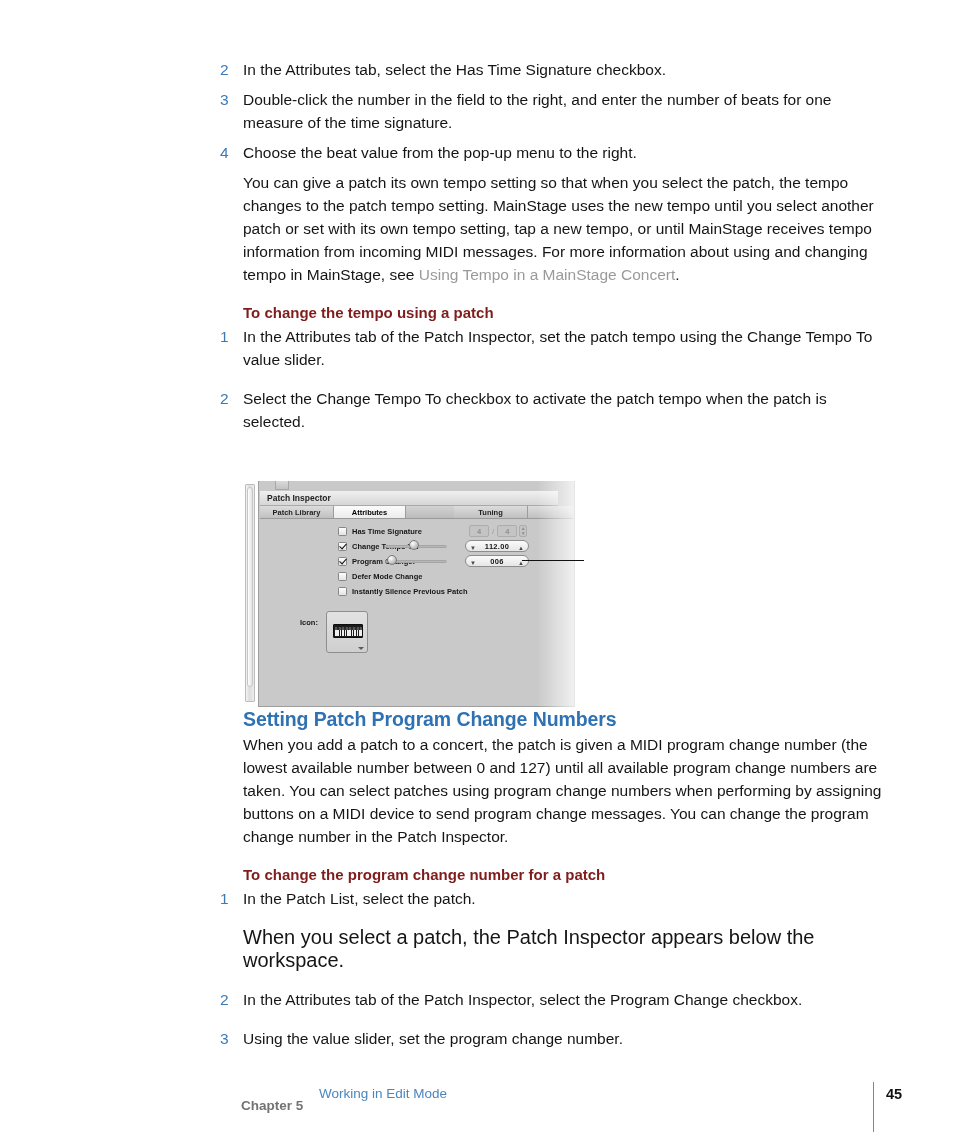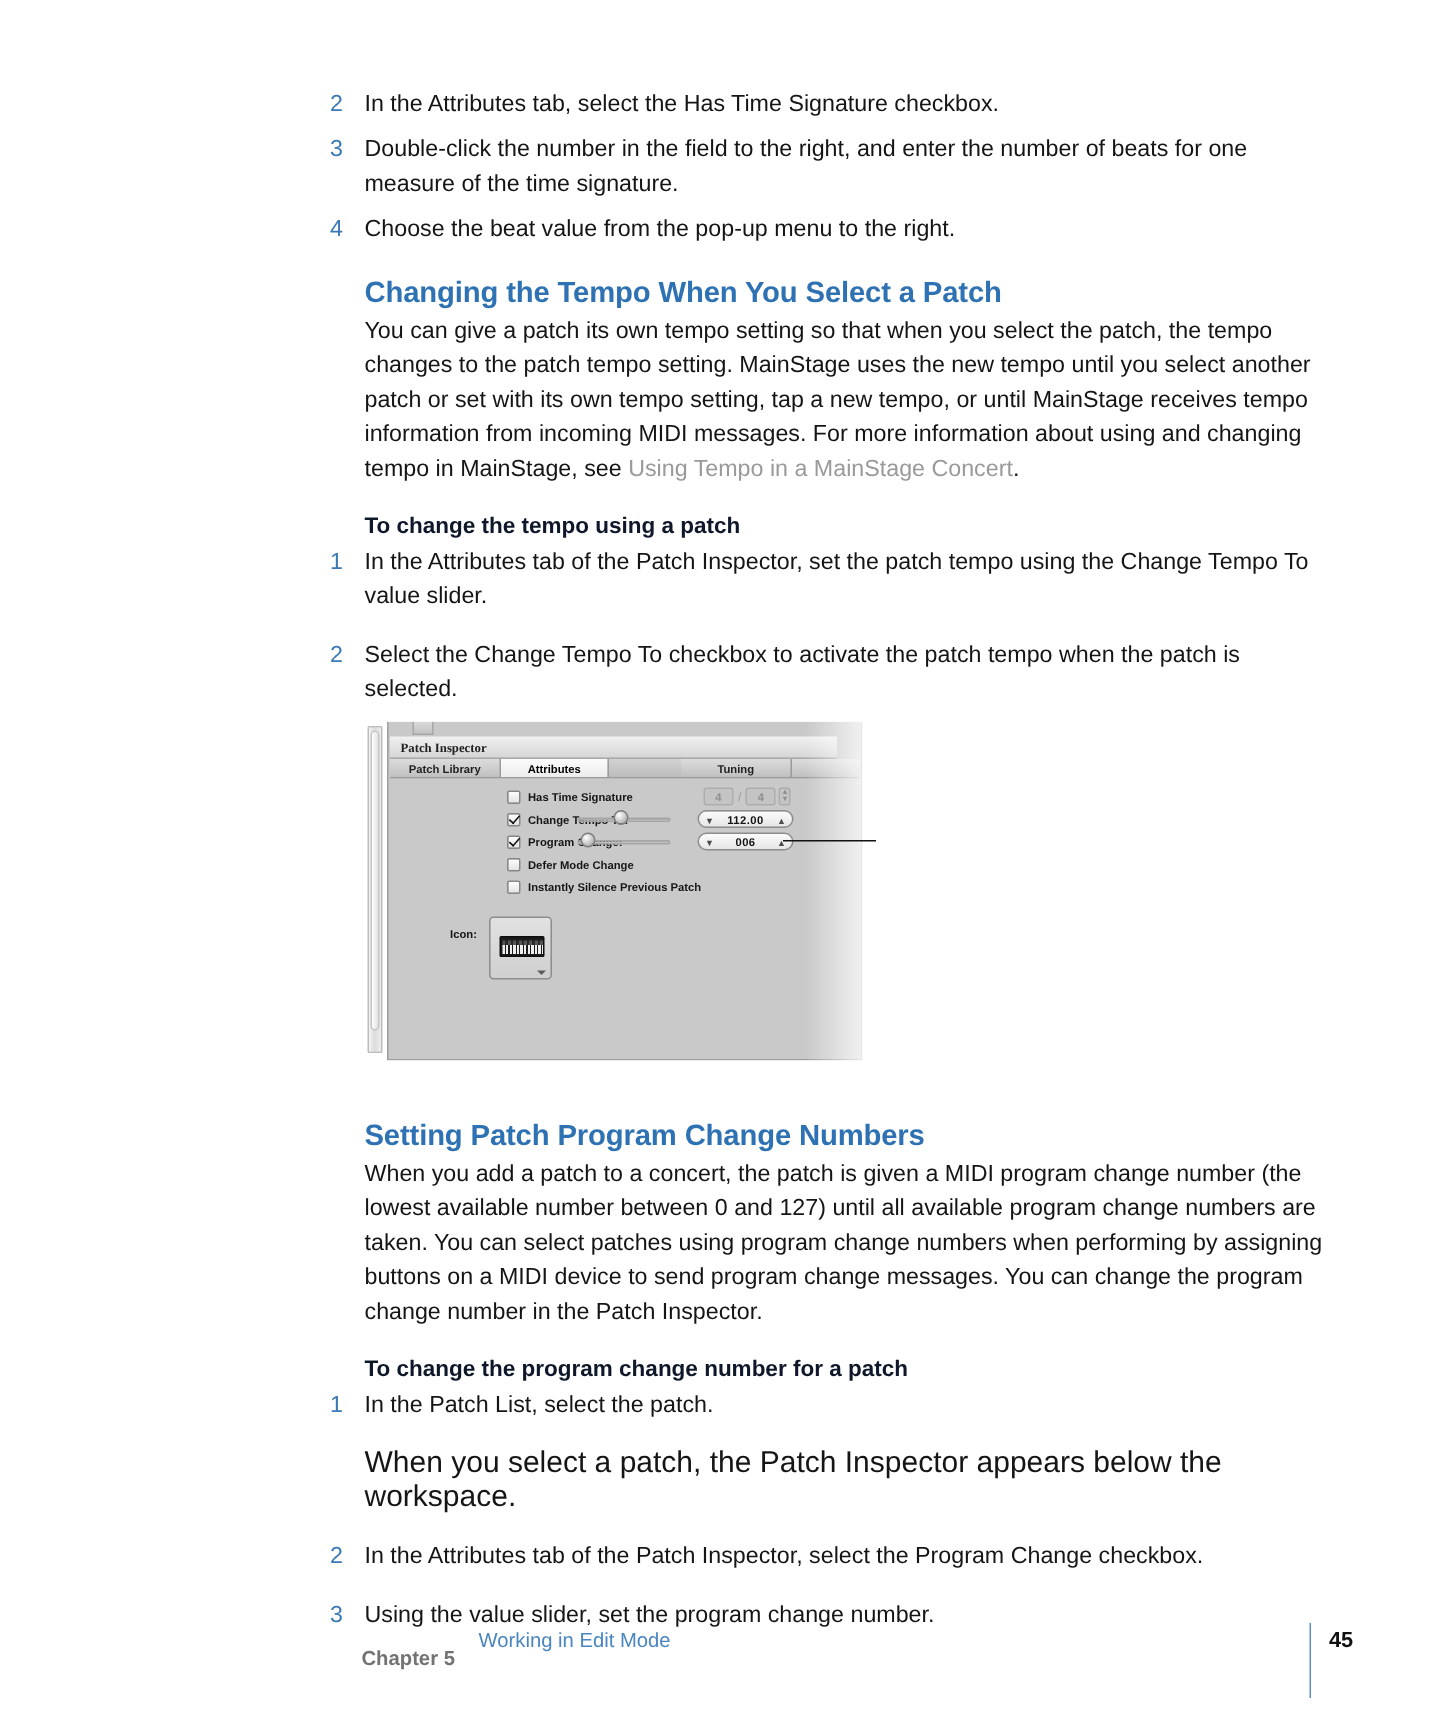--- a/index.html
+++ b/index.html
@@ -74,21 +74,21 @@
     line-height: 23px;
     color: #151515;
     margin-left: 23px;
   }
 
   .xref { color: #9a9a9a; }
 
   .task-head {
     font-size: 15px;
     font-weight: bold;
-    color: #0f172a;
+    color: #7f1d1d;
     margin-left: 23px;
     margin-top: 18px;
     margin-bottom: 4px;
   }
 
   .gap-sm { height: 9px; }
 
   
   .figure {
     position: absolute;
@@ -138,21 +138,20 @@
     left: 1px; top: 10px;
     right: 16px;
     height: 15px;
     background: linear-gradient(to bottom,#f0f0f0,#d6d6d6);
     border-bottom: 1px solid #a9a9a9;
     font-size: 8.5px;
     color: #222;
     padding-left: 7px;
     line-height: 15px;
     font-weight: bold;
-    font-family: Liberation Serif, serif;
   }
   .fig-tabs {
     position: absolute;
     left: 1px; top: 25px;
     right: 1px;
     height: 13px;
     background: linear-gradient(to bottom,#d2d2d2,#bcbcbc);
     border-bottom: 1px solid #9a9a9a;
     display: flex;
   }
@@ -393,21 +392,20 @@
     </div>
     <div class="step">
       <div class="step-num">3</div>
       <div class="step-body">Double-click the number in the field to the right, and enter the number of beats for one measure of the time signature.</div>
     </div>
     <div class="step">
       <div class="step-num">4</div>
       <div class="step-body">Choose the beat value from the pop-up menu to the right.</div>
     </div>
 
-    <h2 class="section-head">Changing the Tempo When You Select a Patch</h2>
     <div class="body-copy"><span>You can give a patch its own tempo setting so that when you select the patch, the tempo changes to the patch tempo setting. MainStage uses the new tempo until you select another patch or set with its own tempo setting, tap a new tempo, or until MainStage receives tempo information from incoming MIDI messages. For more information about using and changing tempo in MainStage, see </span><span class="xref">Using Tempo in a MainStage Concert</span><span>.</span></div>
 
     <div class="task-head">To change the tempo using a patch</div>
 
     <div class="step">
       <div class="step-num">1</div>
       <div class="step-body">In the Attributes tab of the Patch Inspector, set the patch tempo using the Change Tempo To value slider.</div>
     </div>
     <div class="gap-sm"></div>
     <div class="step">

